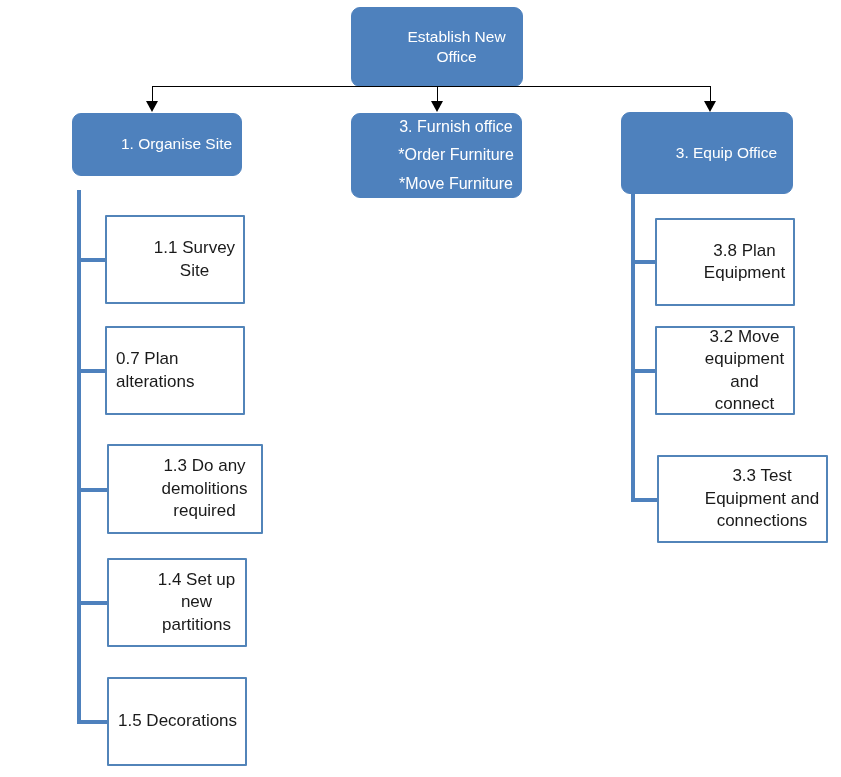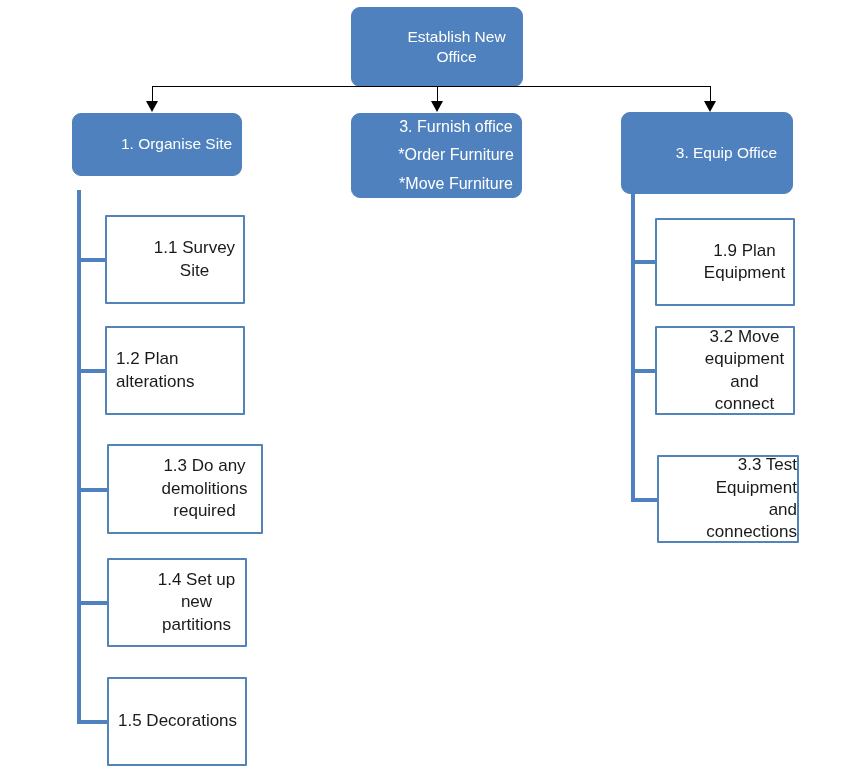--- a/index.html
+++ b/index.html
@@ -129,21 +129,21 @@
   <div class="blue-stub" style="left:77px; top:369px; width:30px;"></div>
   <div class="blue-stub" style="left:77px; top:488px; width:33px;"></div>
   <div class="blue-stub" style="left:77px; top:601px; width:33px;"></div>
   <div class="blue-stub" style="left:77px; top:720px; width:33px;"></div>
 
   <div class="node outlined" style="left:105px; top:215px; width:140px; height:89px;">
     <span class="label">1.1 Survey Site</span>
   </div>
 
   <div class="node outlined left" style="left:105px; top:326px; width:140px; height:89px;">
-    <span class="label">1.2 Plan
+    <span class="label">0.7 Plan
 alterations</span>
   </div>
 
   <div class="node outlined" style="left:107px; top:444px; width:156px; height:90px;">
     <span class="label">1.3 Do any
 demolitions
 required</span>
   </div>
 
   <div class="node outlined" style="left:107px; top:558px; width:140px; height:89px;">
@@ -154,29 +154,29 @@
   <div class="node outlined left" style="left:107px; top:677px; width:140px; height:89px;">
     <span class="label">1.5 Decorations</span>
   </div>
 
   <div class="blue-trunk" style="left:631px; top:192px; height:310px;"></div>
   <div class="blue-stub" style="left:631px; top:260px; width:26px;"></div>
   <div class="blue-stub" style="left:631px; top:369px; width:26px;"></div>
   <div class="blue-stub" style="left:631px; top:498px; width:28px;"></div>
 
   <div class="node outlined" style="left:655px; top:218px; width:140px; height:88px;">
-    <span class="label">1.9 Plan
+    <span class="label">3.8 Plan
 Equipment</span>
   </div>
 
   <div class="node outlined" style="left:655px; top:326px; width:140px; height:89px;">
     <span class="label">3.2 Move
 equipment and
 connect</span>
   </div>
 
-  <div class="node outlined" style="left:657px; top:455px; width:142px; height:88px;text-align:right;">
+  <div class="node outlined" style="left:657px; top:455px; width:171px; height:88px;">
     <span class="label">3.3 Test
 Equipment and
 connections</span>
   </div>
 
 </div>
 
 </body></html>

